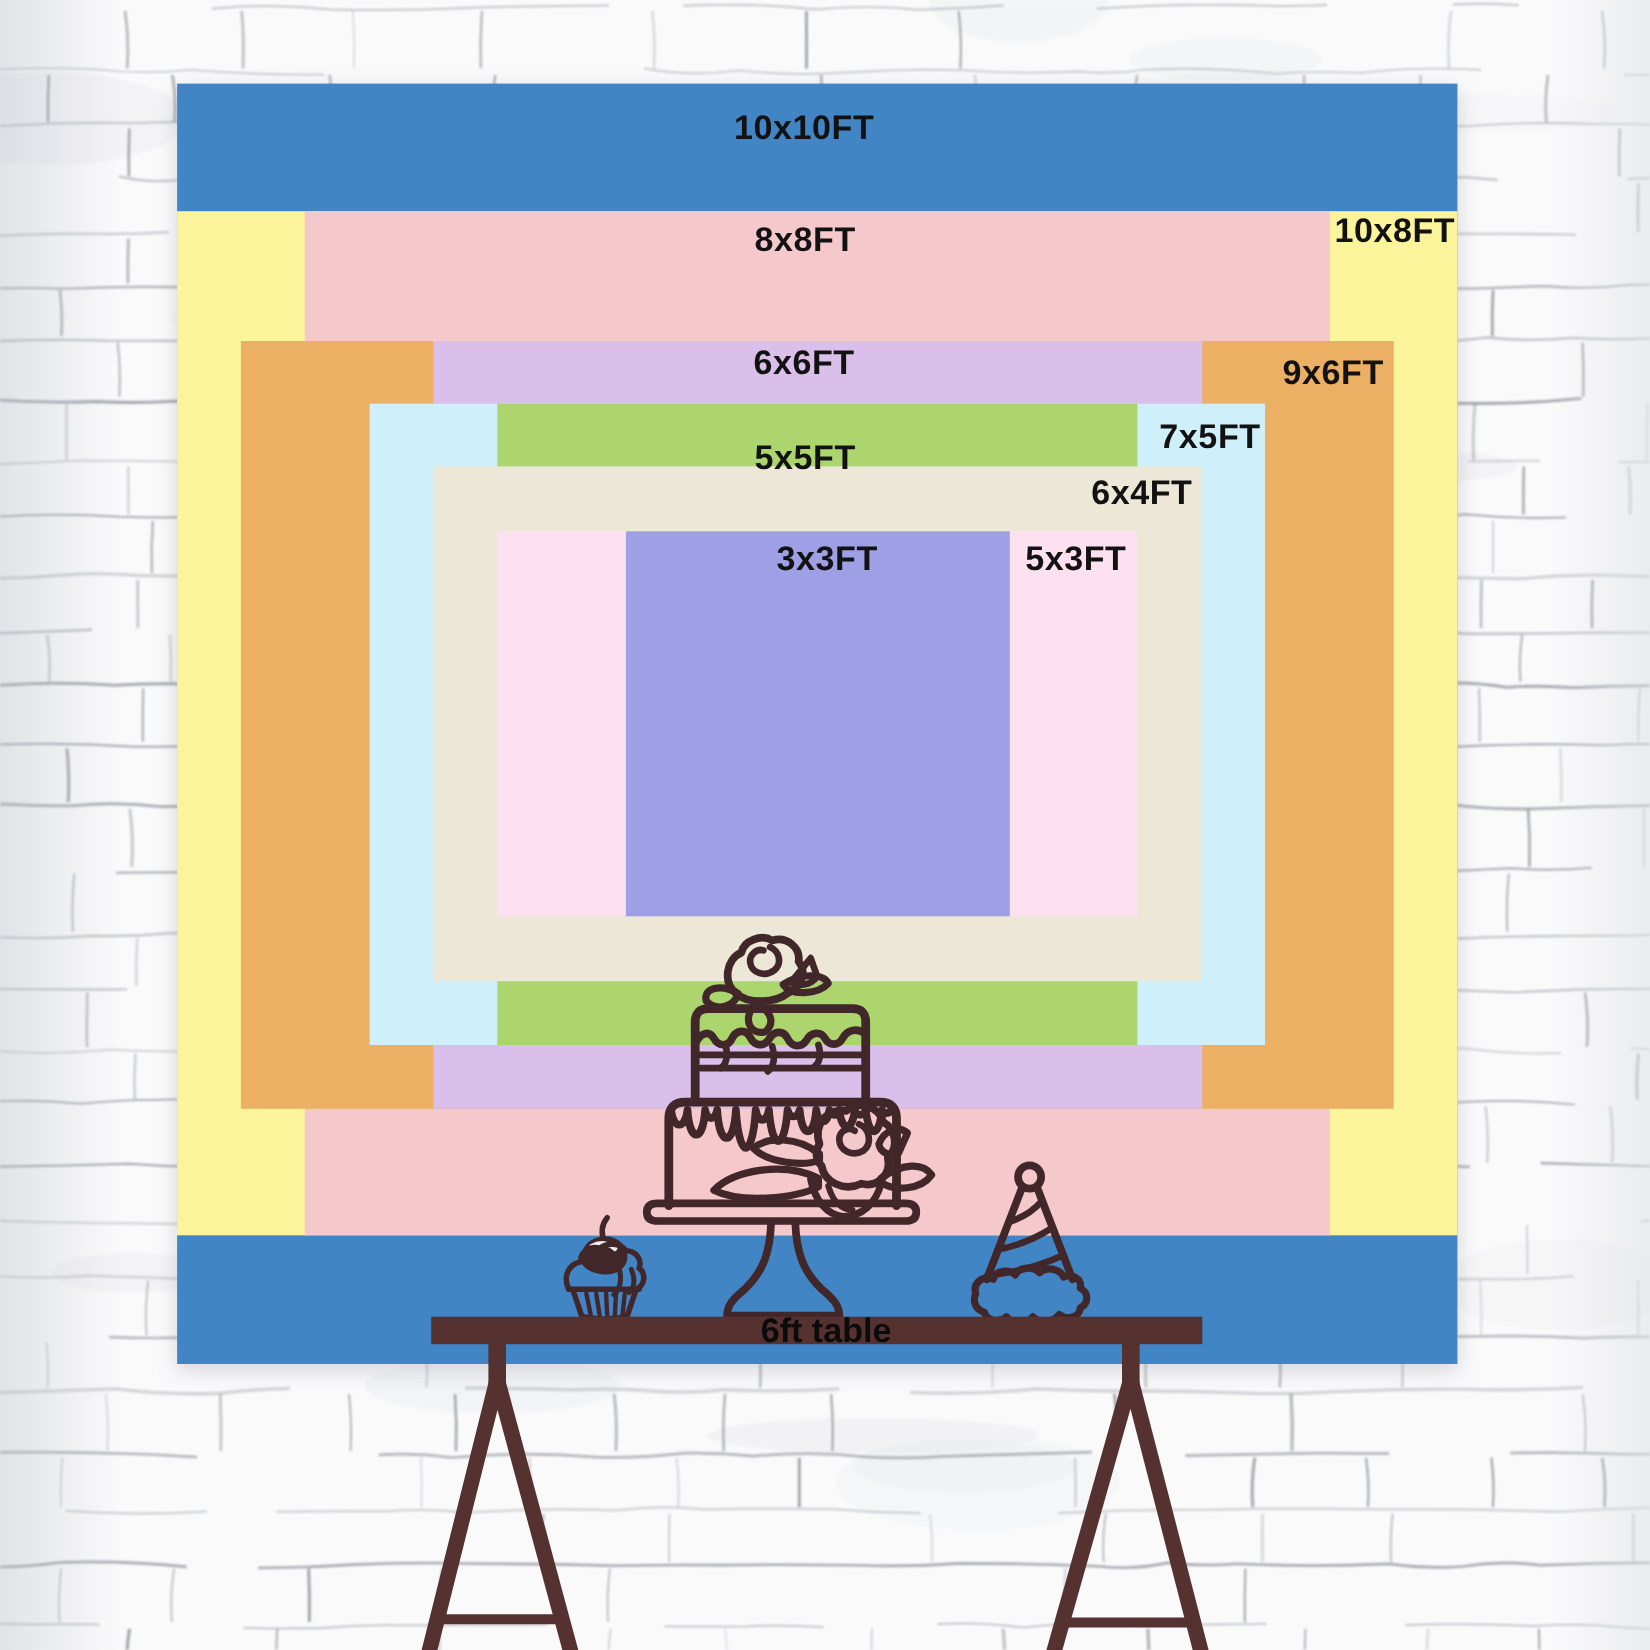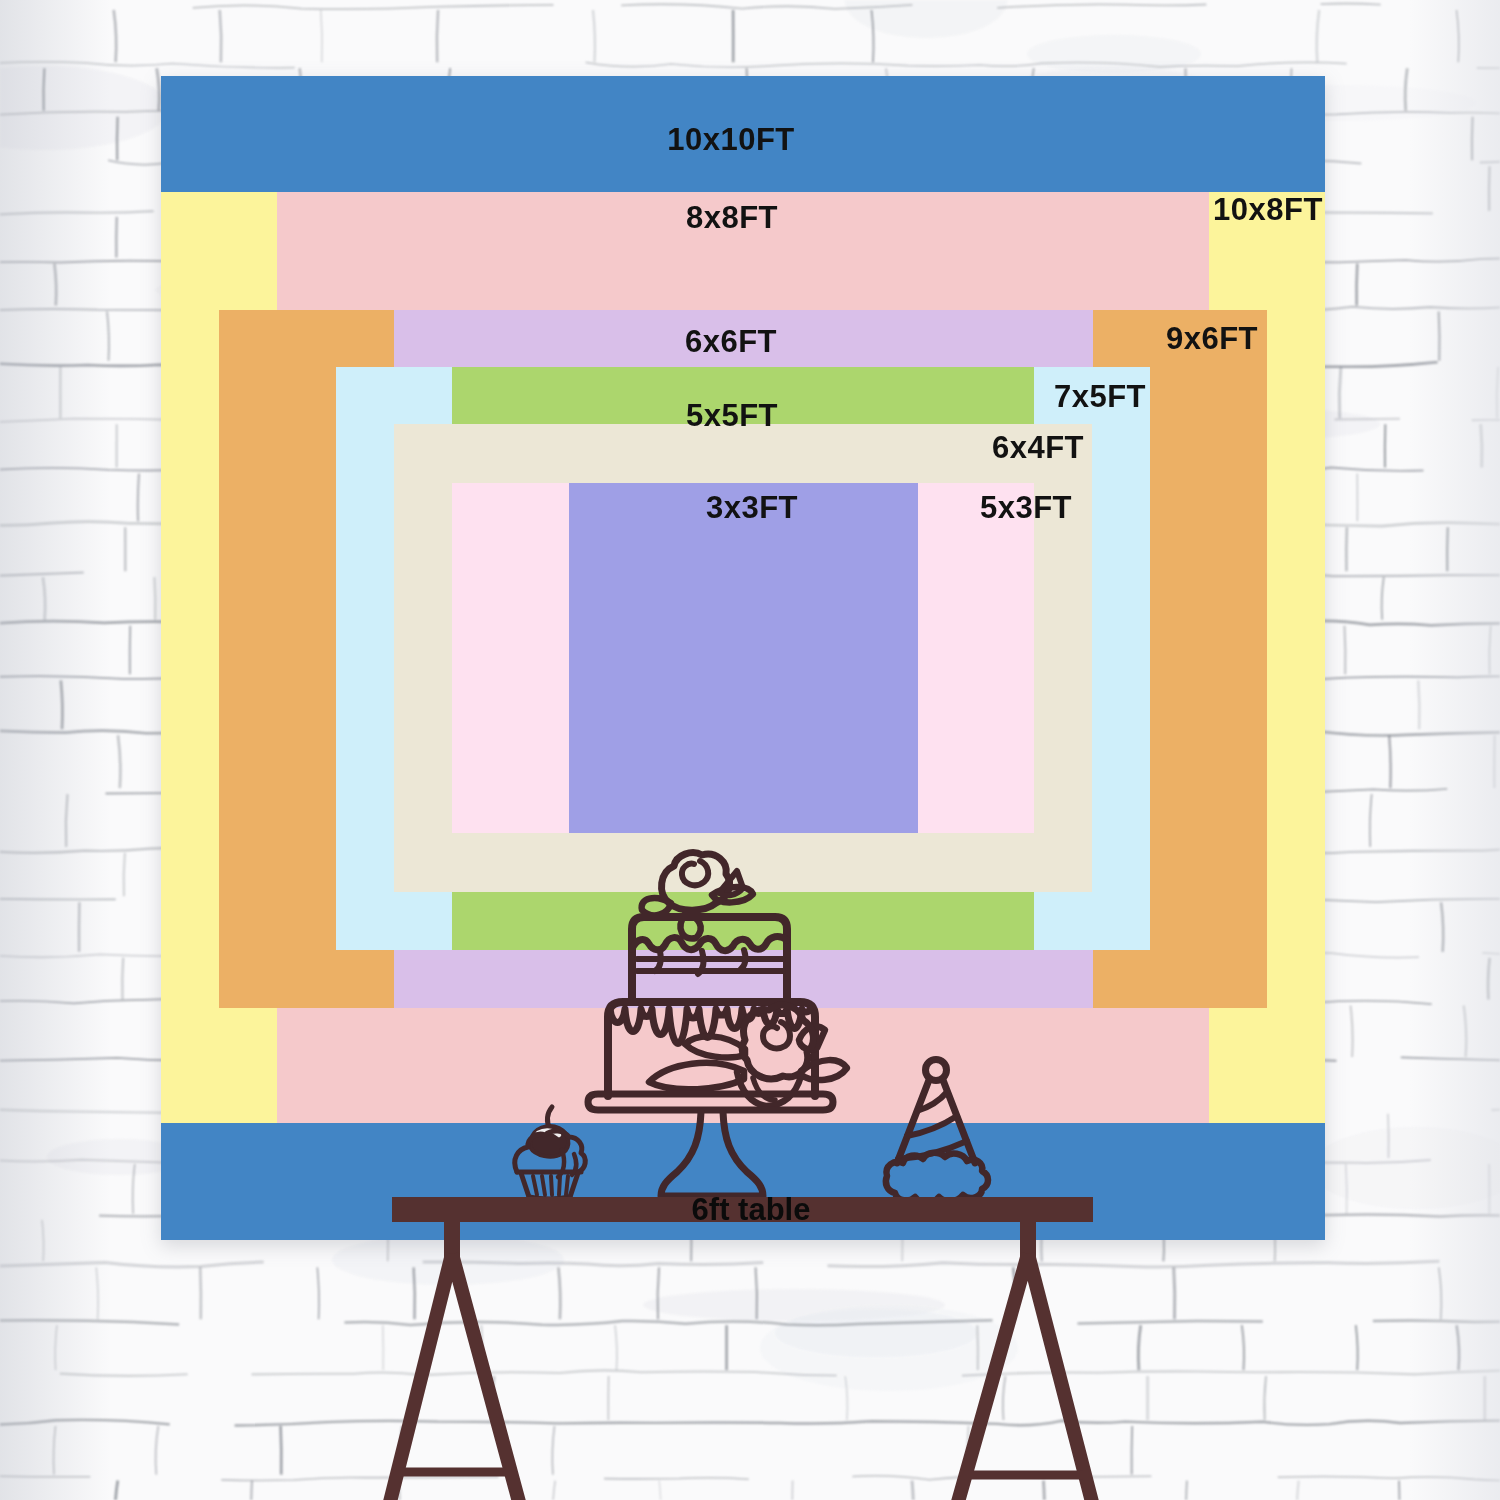--- a/index.html
+++ b/index.html
@@ -344,30 +344,30 @@
     <div class="layer" style="left: 116px; top: 116px; width: 932px; height: 931px; background-color: rgb(245, 201, 203);"></div>
     <div class="layer" style="left: 58px; top: 234px; width: 1048px; height: 698px; background-color: rgb(236, 176, 101);"></div>
     <div class="layer" style="left: 233px; top: 234px; width: 699px; height: 698px; background-color: rgb(217, 191, 233);"></div>
     <div class="layer" style="left: 175px; top: 291px; width: 814px; height: 583px; background-color: rgb(207, 239, 250);"></div>
     <div class="layer" style="left: 291px; top: 291px; width: 582px; height: 583px; background-color: rgb(172, 214, 109);"></div>
     <div class="layer" style="left: 233px; top: 348px; width: 698px; height: 468px; background-color: rgb(236, 231, 214);"></div>
     <div class="layer" style="left: 291px; top: 407px; width: 582px; height: 350px; background-color: rgb(254, 225, 240);"></div>
     <div class="layer" style="left: 408px; top: 407px; width: 349px; height: 350px; background-color: rgb(159, 159, 230);"></div>
   </div>
 
-  <div class="size-label" style="left:731px;top:140px">10x10FT</div>
+  <div class="size-label" style="left:731px;top:116px">10x10FT</div>
   <div class="size-label" style="left:732px;top:218px">8x8FT</div>
   <div class="size-label" style="left:1268px;top:210px">10x8FT</div>
-  <div class="size-label" style="left:731px;top:342px">6x6FT</div>
+  <div class="size-label" style="left:731px;top:330px">6x6FT</div>
   <div class="size-label" style="left:1212px;top:339px">9x6FT</div>
   <div class="size-label" style="left:732px;top:416px">5x5FT</div>
   <div class="size-label" style="left:1100px;top:397px">7x5FT</div>
   <div class="size-label" style="left:1038px;top:448px">6x4FT</div>
   <div class="size-label" style="left:752px;top:508px">3x3FT</div>
-  <div class="size-label" style="left:1026px;top:508px">5x3FT</div>
+  <div class="size-label" style="left:978px;top:508px">5x3FT</div>
 
   <svg id="art" viewBox="0 0 1500 1500" xmlns="http://www.w3.org/2000/svg">
 
     <g>
       <path class="ink" stroke-width="6.5" d="M671,903 C655,894 639,898 642,910 C652,920 668,915 671,903 Z"></path>
       <path class="ink" stroke-width="6.5" d="M712,895 C728,884 749,885 753,894 C744,904 719,906 712,895 Z"></path>
       <path class="ink" stroke-width="6.5" d="M685,914 C675,929 683,941 696,938 C706,928 699,916 685,914 Z"></path>
       <path class="ink" stroke-width="7" d="M669,903 C657,893 660,872 674,866 C676,855 692,849 702,855 C716,851 728,862 726,874 C734,884 728,898 716,903 C705,912 680,913 669,903 Z"></path>
       <path class="ink" stroke-width="6" d="M700,861 C709,865 711,876 704,882 C695,889 683,884 682,875 C681,868 688,862 694,864"></path>
       <path class="ink" stroke-width="6" d="M719,893 L737,871 L743,888 C736,896 726,897 719,893 Z"></path>

